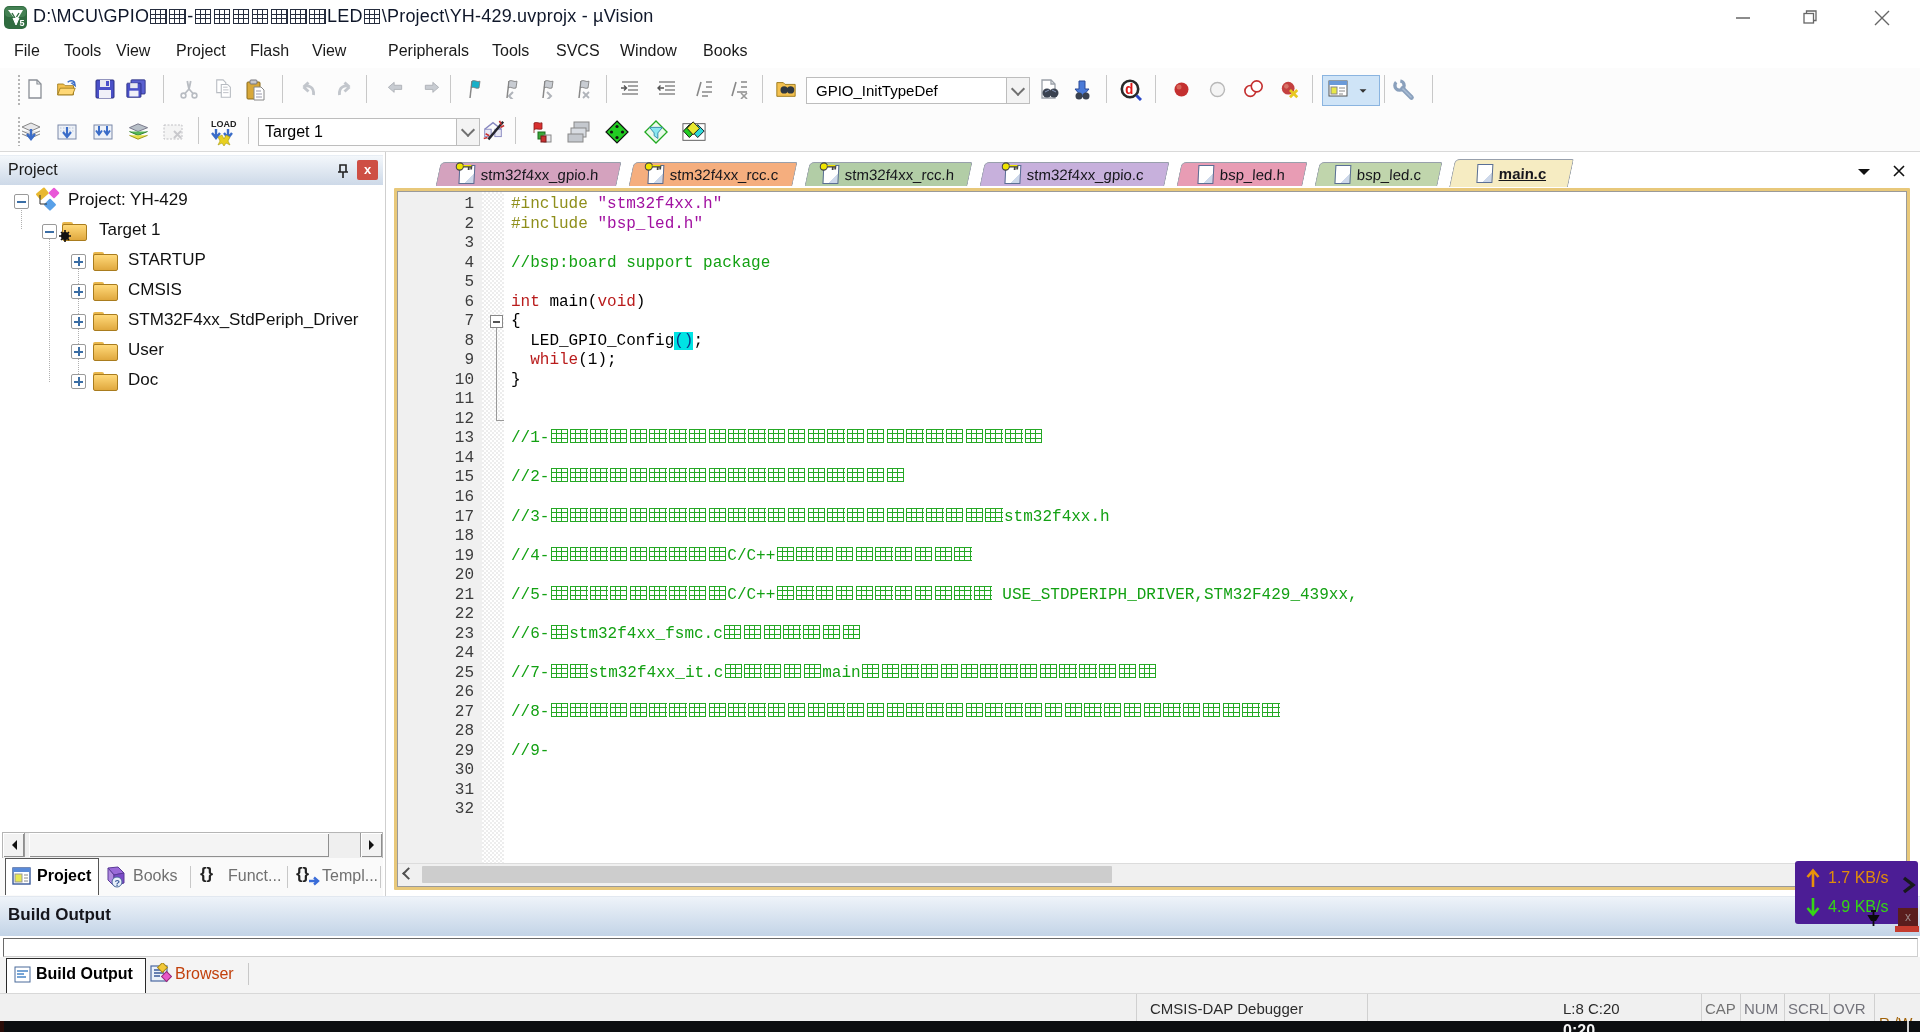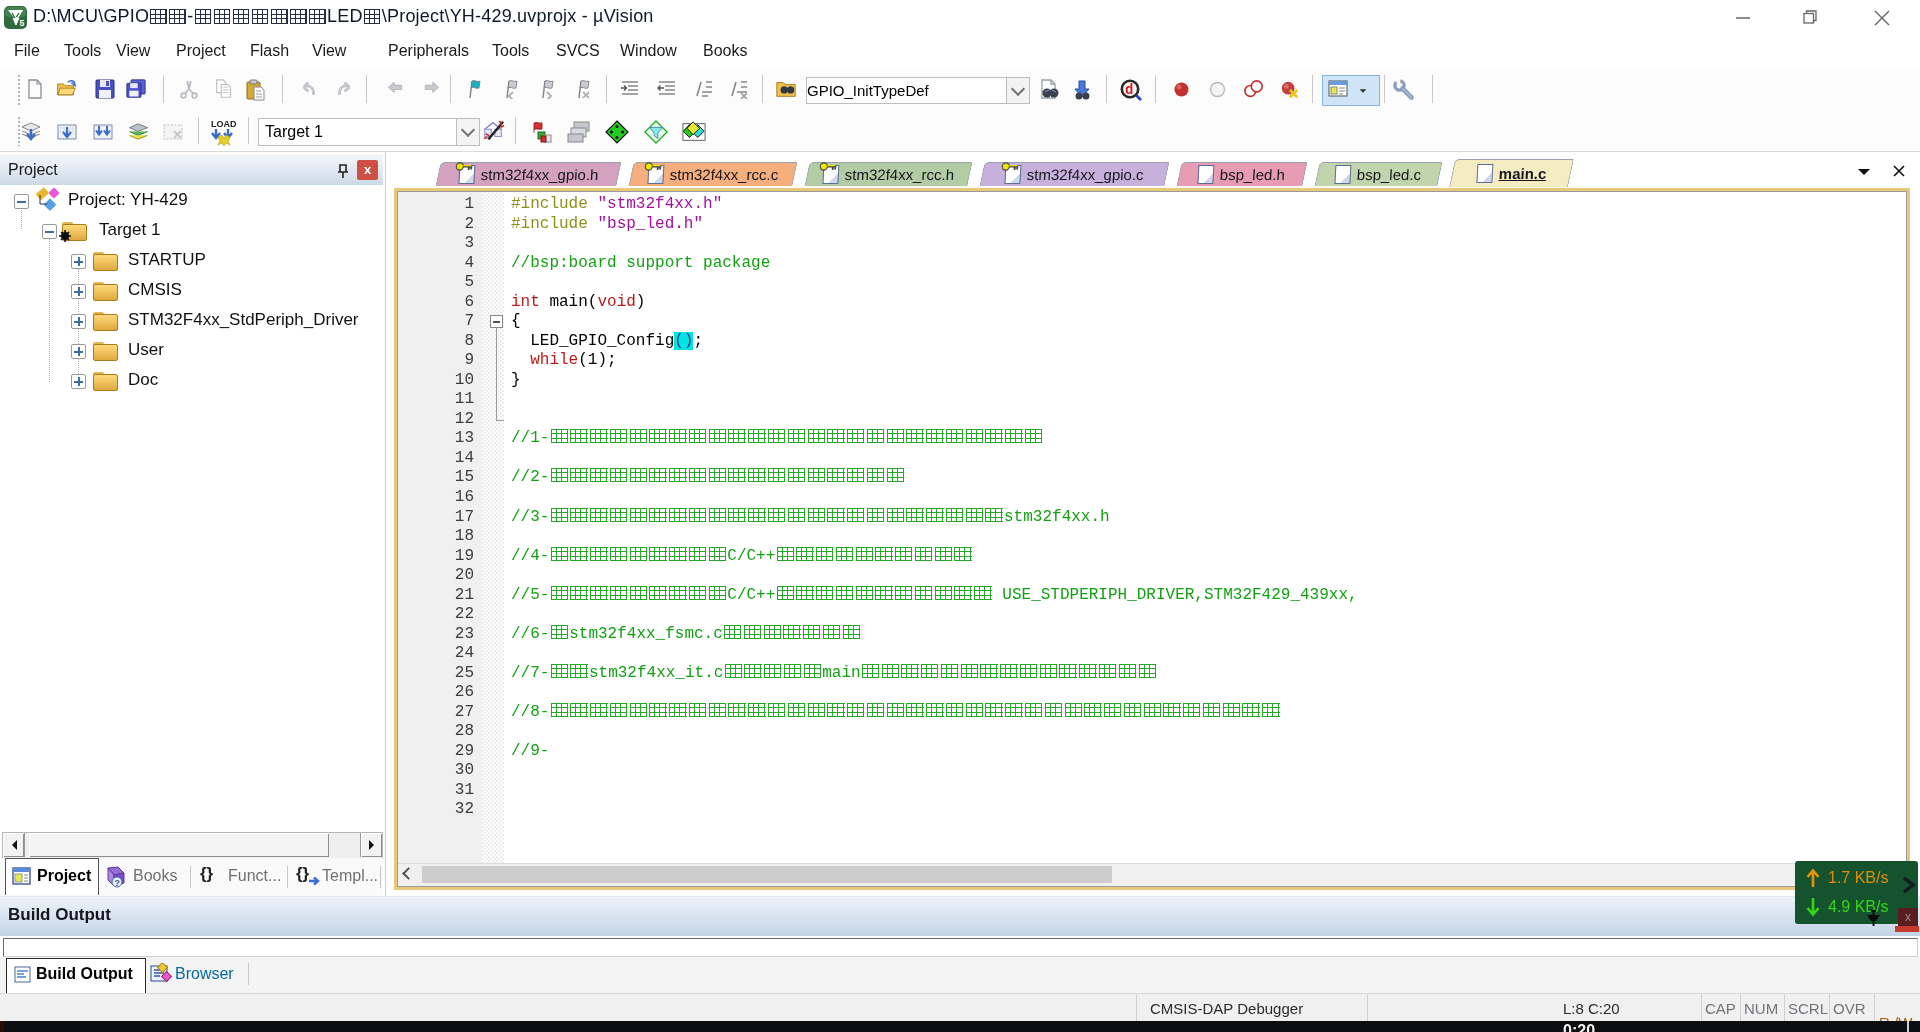--- a/index.html
+++ b/index.html
@@ -60,21 +60,21 @@
 .doc{width:14px;height:17px;flex:none;background:linear-gradient(135deg,#fff 70%,#cdd8ea 70%);border:1px solid #5a6f96;margin-right:6px;position:relative}
 .key{position:absolute;left:-5px;top:-5px}
 
 #bcap{left:0;top:896px;width:1920px;height:39px;background:linear-gradient(#eef3f9,#c3d4e7);border-top:1px solid #e2e8f0;font-size:17px;font-weight:bold;color:#16161c}
 #bbox{left:3px;top:938px;width:1913px;height:17px;background:#fff;border:1px solid #6a6a6a;border-bottom-color:#cfcfcf;border-right-color:#cfcfcf}
 #btabs{left:0;top:957px;width:1920px;height:36px;background:#f4f4f4}
 #statusbar{left:0;top:993px;width:1920px;height:28px;background:#f0f0f0;border-top:1px solid #d8d8d8;font-size:15px;color:#2b2b2b}
 #taskstrip{left:0;top:1021px;width:1920px;height:11px;background:#0c0e10}
 .scell{position:absolute;top:0;bottom:0;border-left:1px solid #d0d0d0}
 
-#net{left:1795px;top:861px;width:123px;height:63px;background:#14532d;border-radius:3px;color:#e08d0a;font-size:16px}
+#net{left:1795px;top:861px;width:123px;height:63px;background:#4c1d95;border-radius:3px;color:#e08d0a;font-size:16px}
 </style></head><body>
 <div id="root">
 
 <div class="abs" id="titlebar">
   <svg class="abs" style="left:4px;top:6px" width="23" height="23" viewBox="0 0 23 23">
     <rect x="0" y="0" width="23" height="23" rx="5" fill="#2f6b3f"></rect>
     <rect x="1" y="1" width="21" height="10" rx="4" fill="#4d8a5c" opacity=".7"></rect>
     <path d="M4 4 L19 4 L12.5 15 Z" fill="#fff"></path>
     <path d="M8 7 L11 12 M15 7 L12.5 11" stroke="#2f6b3f" stroke-width="1.4"></path>
     <path d="M9 12 L12 19 L15 12" fill="#fff" stroke="#fff" stroke-width="1"></path>
@@ -251,21 +251,21 @@
   <div class="sep" style="left:366px;top:7px;height:28px"></div>
   <div class="sep" style="left:450px;top:7px;height:28px"></div>
   <div class="sep" style="left:606px;top:7px;height:28px"></div>
   <div class="sep" style="left:762px;top:7px;height:28px"></div>
   <div class="sep" style="left:1106px;top:7px;height:28px"></div>
   <div class="sep" style="left:1155px;top:7px;height:28px"></div>
   <div class="sep" style="left:1312px;top:7px;height:28px"></div>
   <div class="sep" style="left:1384px;top:7px;height:28px"></div>
       <div class="sep" style="left:1432px;top:7px;height:28px"></div>
   <div class="combo" style="left:806px;top:9px;width:222px;height:25px;font-size:15px">
-    <span style="">GPIO_InitTypeDef</span>
+    <span style="margin-left:9px">GPIO_InitTypeDef</span>
     <div class="btn">
           <div class="cv"></div>
         </div>
   </div>
 </div>
 
 <div class="abs" id="tb2">
   <div class="grip" style="top:5px;height:30px"></div>
   <div id="tb2icons">
         <svg style="position:absolute;left:20px;top:10px" width="22" height="22" viewBox="0 0 22 22">
@@ -524,21 +524,21 @@
           <path d="M3 5 H14 M3 8 H10 M3 11 H12" stroke="#4a86c8" stroke-width="1.4"></path>
         </svg>
     <span class="abs" style="left:29px;top:6px;font-size:16px;font-weight:bold;color:#000">Build Output</span>
   </div>
   <svg class="abs" style="left:150px;top:6px" width="22" height="22" viewBox="0 0 22 22">
         <rect x="1" y="3" width="16" height="15" fill="#eaf1fa" stroke="#4a68a0" stroke-width="1.2"></rect>
         <path d="M4 7 H14 M4 10 H14 M4 13 H10" stroke="#3a5a9a" stroke-width="1.4"></path>
         <rect x="9" y="1" width="7" height="7" fill="#f2c838" stroke="#a88818" transform="rotate(45 12.5 4.5)"></rect>
         <rect x="13" y="10" width="7" height="7" fill="#e858c8" stroke="#982878" transform="rotate(45 16.5 13.5)"></rect>
       </svg>
-    <span class="abs" style="left:175px;top:8px;font-size:16px;color:#0369a1">Browser</span>
+    <span class="abs" style="left:175px;top:8px;font-size:16px;color:#c2410c">Browser</span>
   <div class="sep" style="left:248px;top:6px;height:22px"></div>
 </div>
 
 <div class="abs" id="statusbar">
   <span class="abs" style="left:1150px;top:6px">CMSIS-DAP Debugger</span>
   <span class="abs" style="left:1563px;top:6px">L:8 C:20</span>
   <div class="scell" style="left:1136px"></div>
   <div class="scell" style="left:1367px"></div>
   <div class="scell" style="left:1701px"></div>
   <div class="scell" style="left:1740px"></div>

